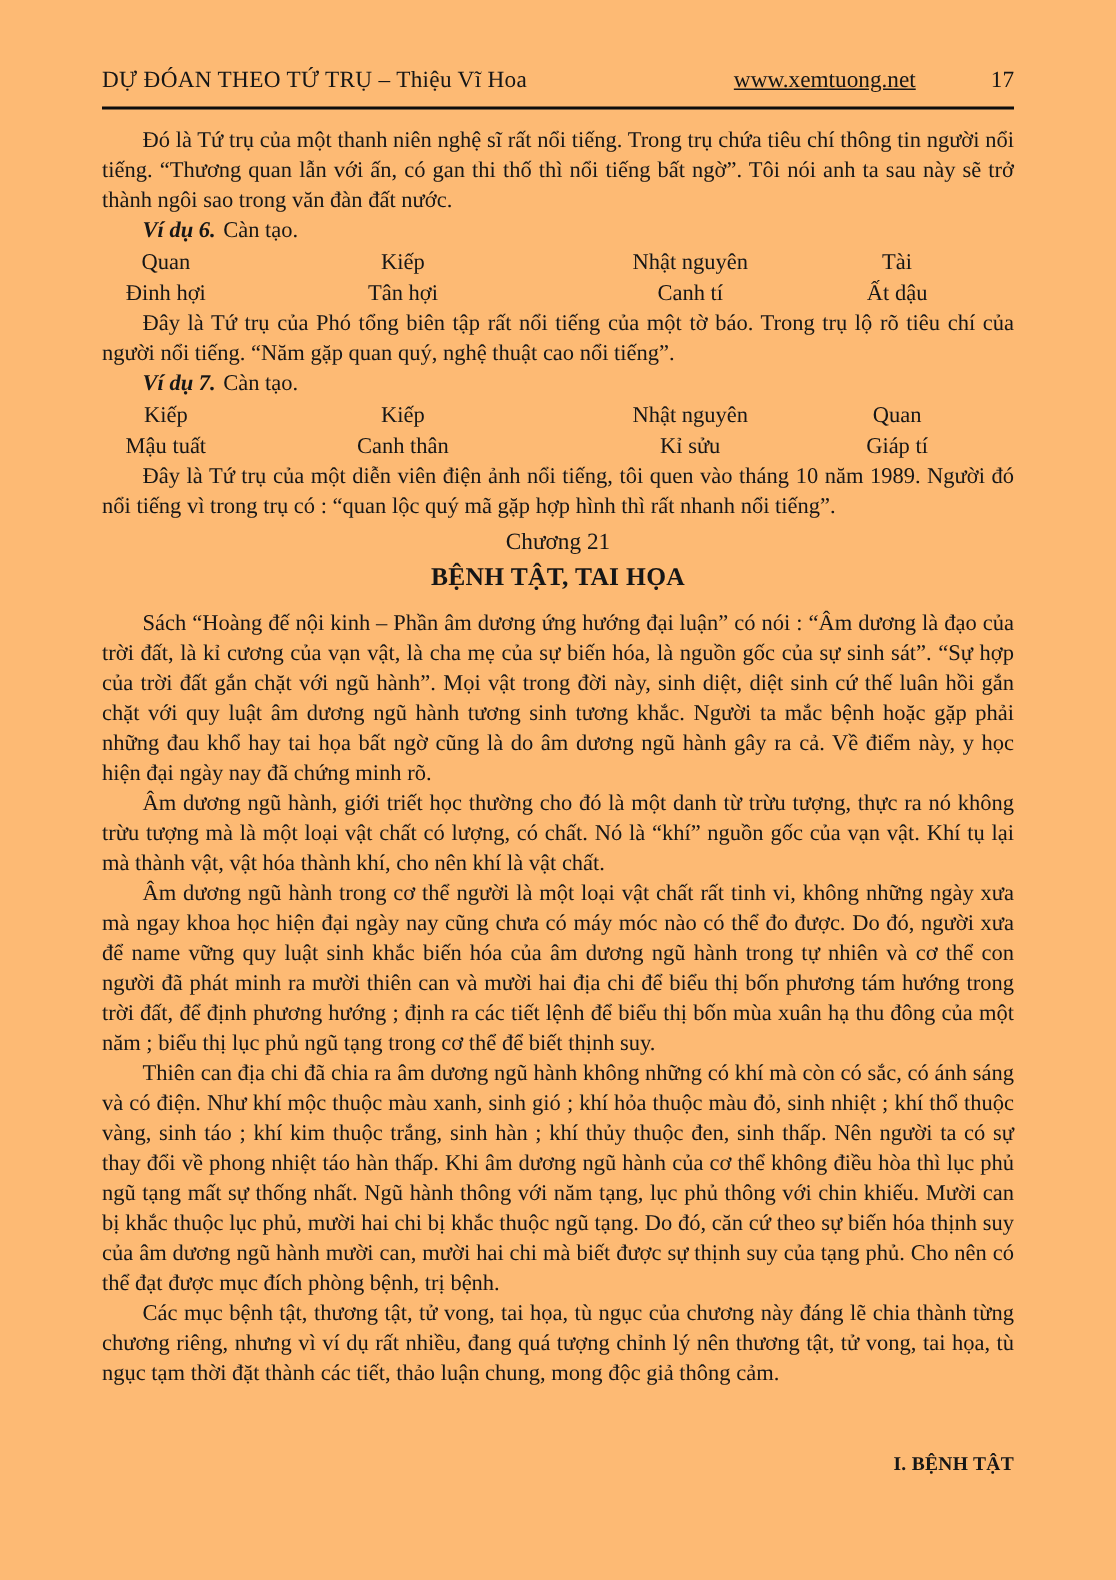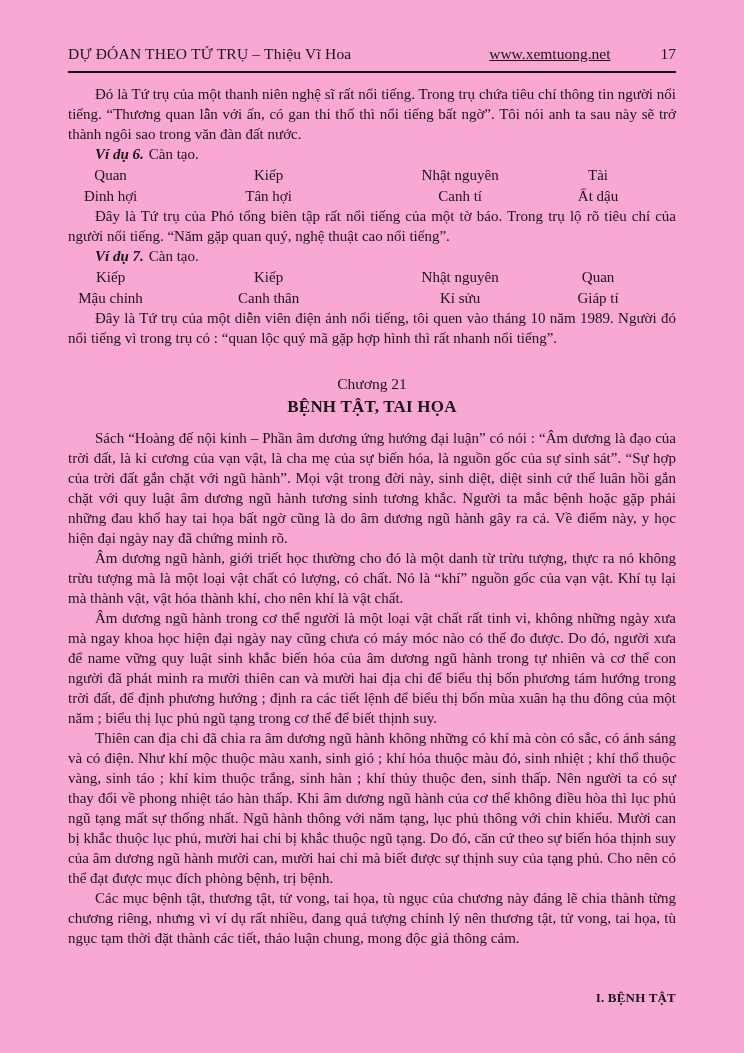--- a/index.html
+++ b/index.html
@@ -5,21 +5,21 @@
   html, body {
     margin: 0;
     padding: 0;
     background: #ffffff;
   }
   .page {
     position: relative;
     width: 744px;
     height: 1053px;
     margin: 0 auto;
-    background: #f9a8d4;
+    background: #fdba74;
     box-sizing: border-box;
     padding: 44px 68px 0 68px;
     font-family: "Liberation Serif", "DejaVu Serif", serif;
     color: #161616;
     font-size: 15px;
     line-height: 20px;
     overflow: hidden;
   }
   
   .hdr {
@@ -67,21 +67,21 @@
   }
   .pillar-cell { text-align: center; }
   .pillar-cell.last {
     text-align: center;
     padding-right: 16px;
     box-sizing: border-box;
   }
   
   .chapter {
     text-align: center;
-    margin-top: 26px;
+    margin-top: 4px;
     margin-bottom: 11px;
     font-family: Liberation Serif, serif;
   }
   .chapter-num { font-size: 15.5px; }
   .chapter-title {
     font-size: 17px;
     font-weight: bold;
     margin-top: 3px;
     letter-spacing: 0.2px;
     text-align: center;
@@ -132,21 +132,21 @@
     <p class="ex-line">
       <span class="ex-label">Ví dụ 7.</span><span>Càn tạo.</span>
     </p>
     <div class="pillar-row">
       <span class="pillar-cell">Kiếp</span>
       <span class="pillar-cell">Kiếp</span>
       <span class="pillar-cell">Nhật nguyên</span>
       <span class="pillar-cell last">Quan</span>
     </div>
     <div class="pillar-row">
-      <span class="pillar-cell">Mậu chỉnh</span>
+      <span class="pillar-cell">Mậu tuất</span>
       <span class="pillar-cell">Canh thân</span>
       <span class="pillar-cell">Kỉ sửu</span>
       <span class="pillar-cell last">Giáp tí</span>
     </div>
     <p class="para">Đây là Tứ trụ của một diễn viên điện ảnh nổi tiếng, tôi quen vào tháng 10 năm 1989. Người đó nổi tiếng vì trong trụ có : “quan lộc quý mã gặp hợp hình thì rất nhanh nổi tiếng”.</p>
   </div>
 
   <div class="chapter">
     <div class="chapter-num">Chương 21</div>
     <div class="chapter-title">BỆNH TẬT, TAI HỌA</div>

